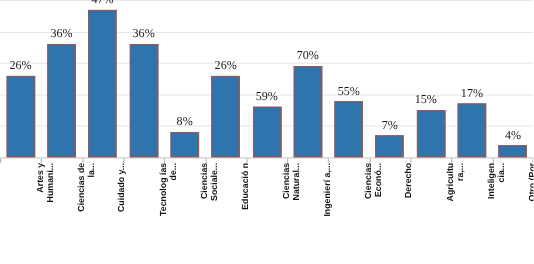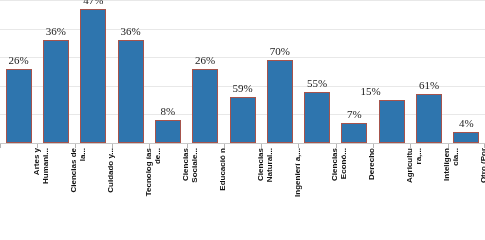--- a/index.html
+++ b/index.html
@@ -144,25 +144,25 @@
           <div class="bar-rect" style="height: 51px;"></div>
         </div>
         <div class="bar-value" style="top: 77px; left: 298.462px; width: 37.3077px; text-align: center;">55%</div>
         <div class="bar-slot" style="left: 341px; width: 26px; height: 20px;">
           <div class="bar-rect" style="height: 20px;"></div>
         </div>
         <div class="bar-value" style="top: 108px; left: 335.769px; width: 37.3077px; text-align: center;">7%</div>
         <div class="bar-slot" style="left: 379px; width: 26px; height: 43px;">
           <div class="bar-rect" style="height: 43px;"></div>
         </div>
-        <div class="bar-value" style="top: 85px; left: 352px; width: 37.3077px; text-align: center;">15%</div>
+        <div class="bar-value" style="top: 85px; left: 377px; width: 37.3077px; text-align: left;">15%</div>
         <div class="bar-slot" style="left: 416px; width: 26px; height: 49px;">
           <div class="bar-rect" style="height: 49px;"></div>
         </div>
-        <div class="bar-value" style="top: 79px; left: 410.385px; width: 37.3077px; text-align: center;">61%</div>
+        <div class="bar-value" style="top: 79px; left: 410.385px; width: 37.3077px; text-align: center;">17%</div>
         <div class="bar-slot" style="left: 453px; width: 26px; height: 11px;">
           <div class="bar-rect" style="height: 11px;"></div>
         </div>
         <div class="bar-value" style="top: 117px; left: 447.692px; width: 37.3077px; text-align: center;">4%</div>
       </div>
     <div id="ticks-layer">
         <div class="tick" style="left: 0px;"></div>
         <div class="tick" style="left: 37px;"></div>
         <div class="tick" style="left: 75px;"></div>
         <div class="tick" style="left: 112px;"></div>

